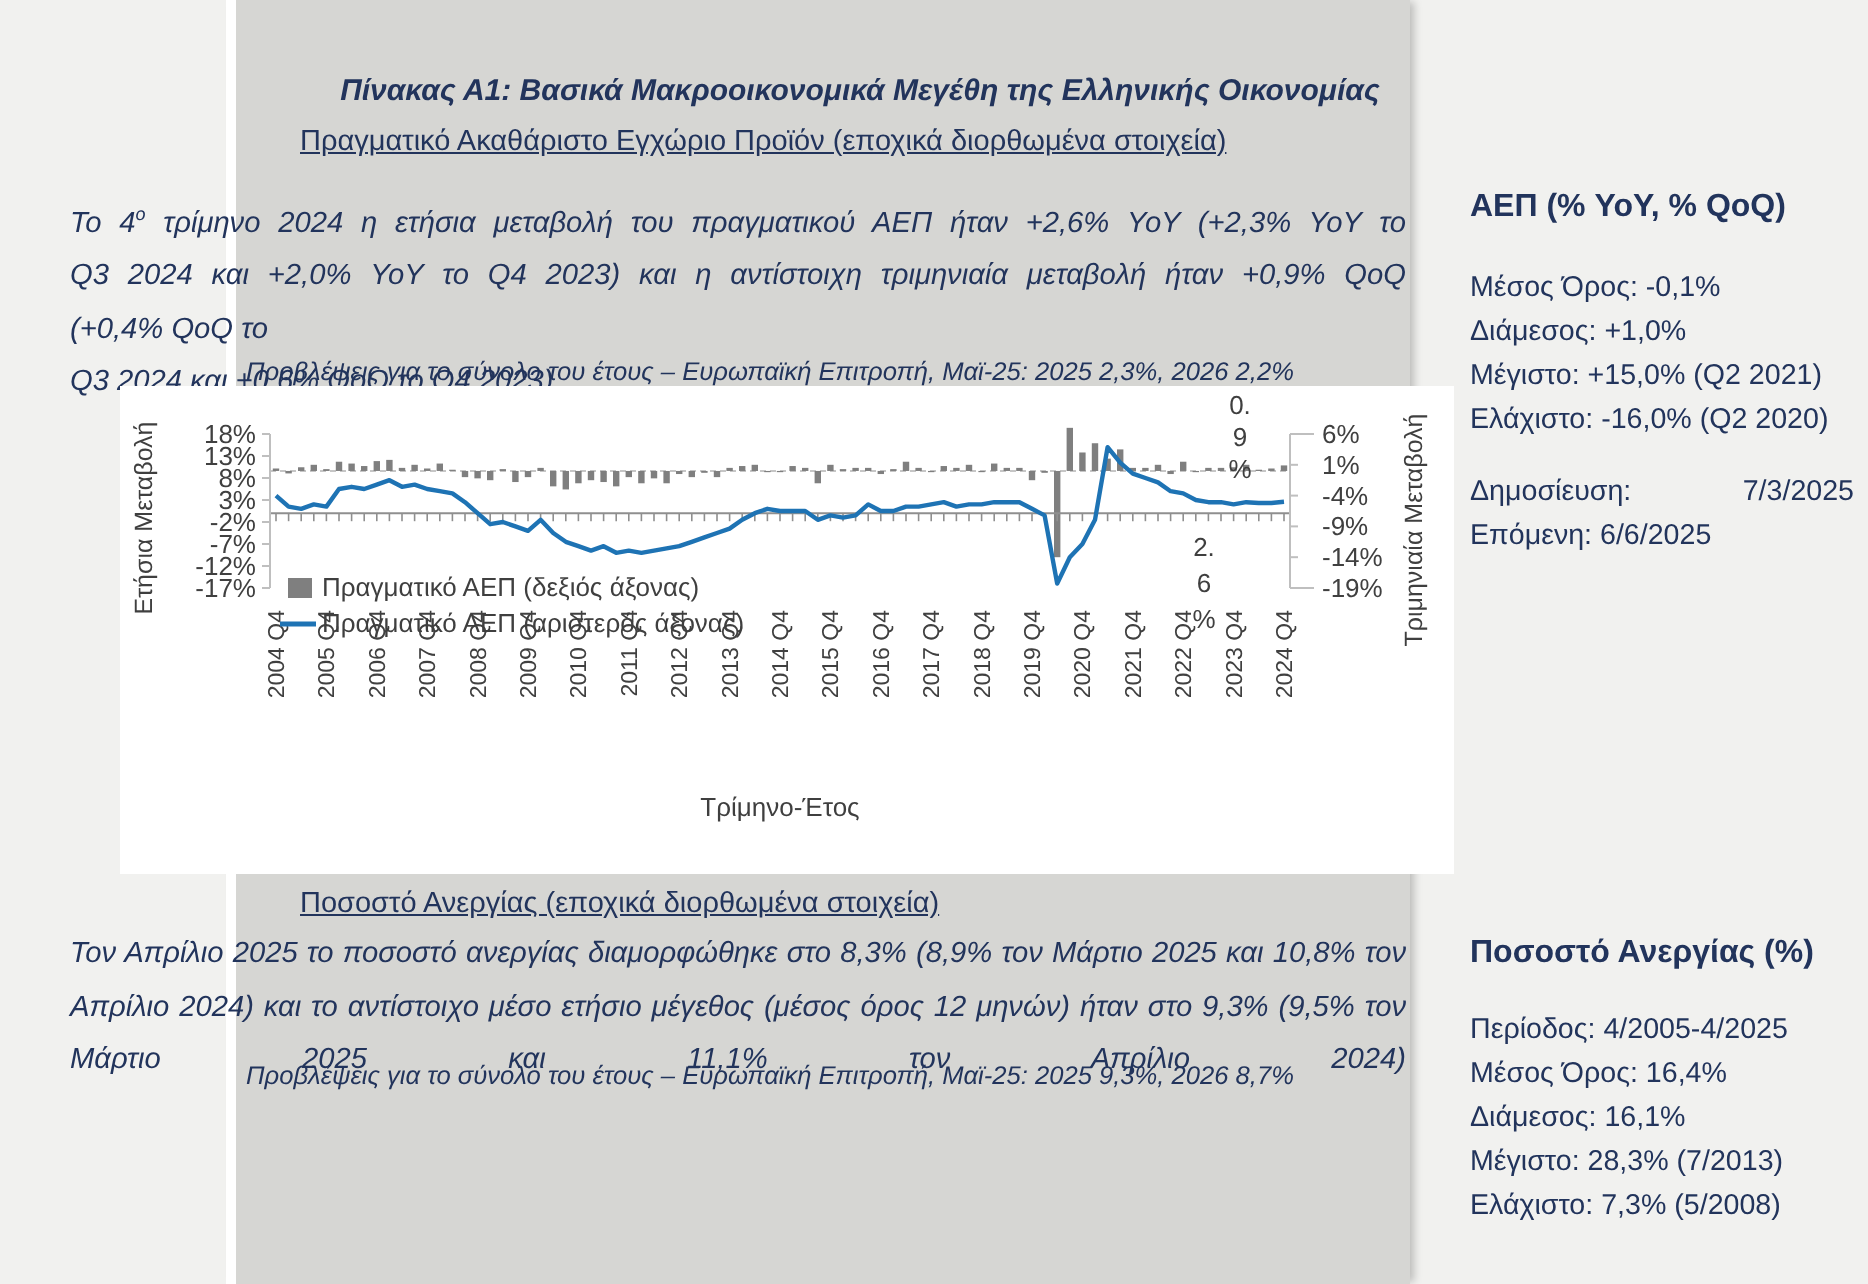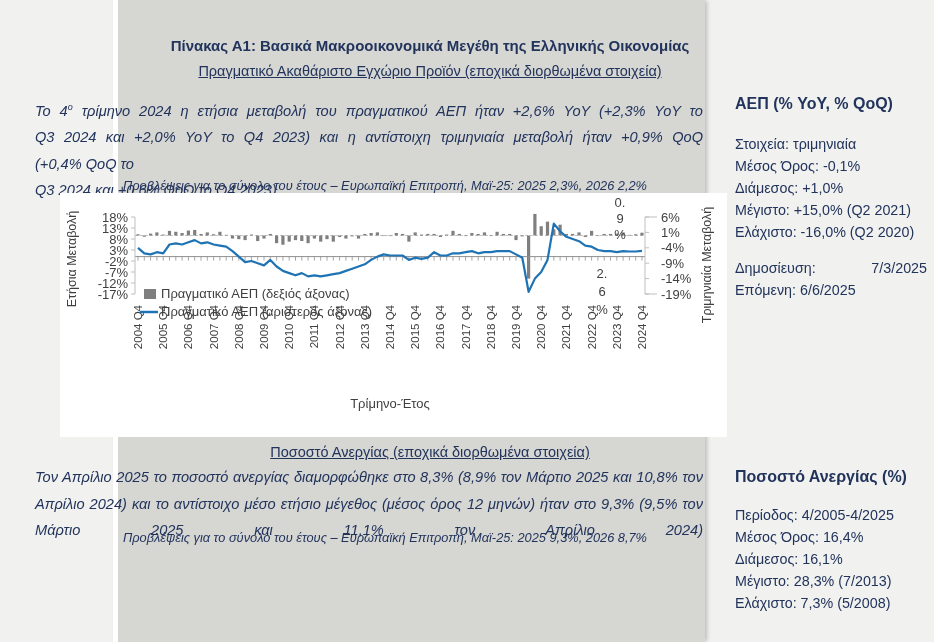--- a/index.html
+++ b/index.html
@@ -9,24 +9,24 @@
     font-family:"Liberation Sans","DejaVu Sans",sans-serif;
     color:#22345c;
   }
   .panel{
     position:absolute;left:113px;top:0;width:587px;height:642px;
     background:#d6d6d3;border-left:5px solid #ffffff;
     box-shadow:3px 0 4px -1px rgba(0,0,0,.22);
   }
   .doc-title{
     position:absolute;left:150px;top:37px;width:560px;text-align:center;
-    font-size:15px;font-weight:bold;
+    font-size:15px;font-weight:bold;font-style:italic;
   }
   .section-heading{
-    position:absolute;left:150px;width:560px;text-align:center;
+    position:absolute;left:150px;width:560px;
     font-size:14.5px;text-decoration:underline;
   }
   .para{
     position:absolute;left:35px;width:668px;
     font-style:italic;font-size:14.6px;line-height:26.5px;
   }
   .just{text-align:justify;text-align-last:justify;}
   .forecast{
     position:absolute;left:60px;width:650px;text-align:center;
     font-style:italic;font-size:12.8px;
@@ -300,21 +300,20 @@
 
 <div class="para just" style="top:464px;">Τον Απρίλιο 2025 το ποσοστό ανεργίας διαμορφώθηκε στο 8,3% (8,9% τον Μάρτιο 2025 και 10,8% τον Απρίλιο 2024) και το αντίστοιχο μέσο ετήσιο μέγεθος (μέσος όρος 12 μηνών) ήταν στο 9,3% (9,5% τον Μάρτιο 2025 και 11,1% τον Απρίλιο 2024)</div>
 
 <div class="forecast" style="top:530px;">Προβλέψεις για το σύνολο του έτους – Ευρωπαϊκή Επιτροπή,  Μαϊ-25: 2025 9,3%, 2026 8,7%</div>
 
 <div class="sidebar">
 
   <div class="sb-block" style="top:95px;">
     <div class="sb-title">ΑΕΠ (% YoY, % QoQ)</div>
     <div style="height:20px;"></div>
-    <div class="sb-row">Στοιχεία: τριμηνιαία</div>
     <div class="sb-row">Μέσος Όρος: -0,1%</div>
     <div class="sb-row">Διάμεσος: +1,0%</div>
     <div class="sb-row">Μέγιστο: +15,0% (Q2 2021)</div>
     <div class="sb-row">Ελάχιστο: -16,0% (Q2 2020)</div>
     <div style="height:14px;"></div>
     <div class="sb-pubrow">
       <span>Δημοσίευση:</span>
       <span>7/3/2025</span>
     </div>
     <div class="sb-row">Επόμενη: 6/6/2025</div>

